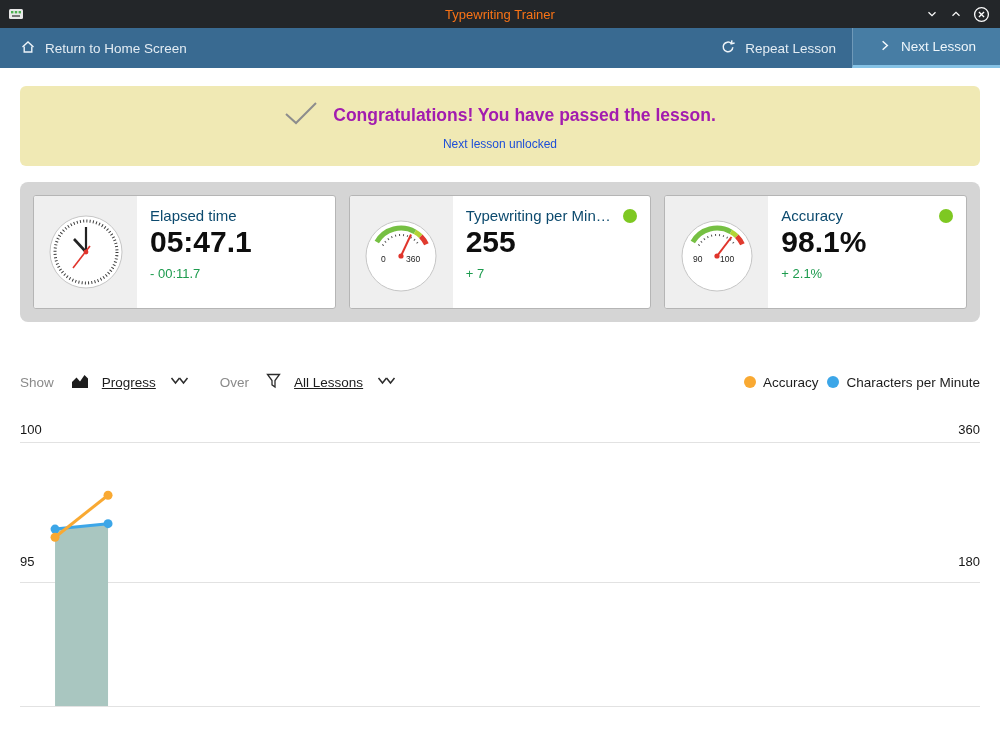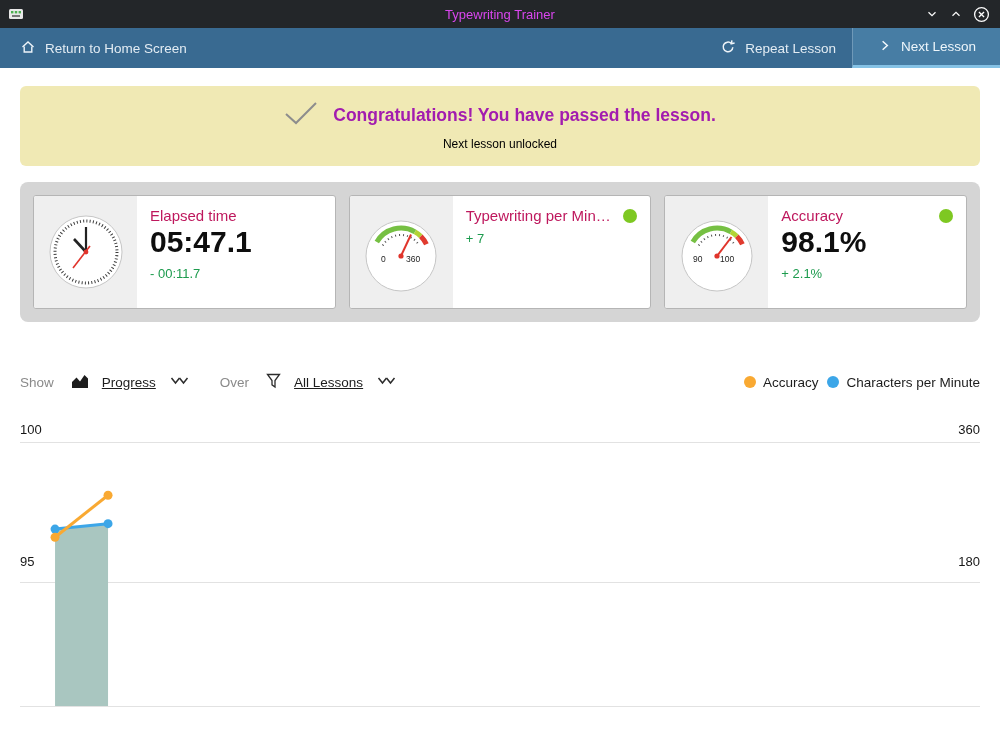--- a/index.html
+++ b/index.html
@@ -1,48 +1,48 @@
 <!DOCTYPE html>
 <html><head>
 <meta charset="utf-8">
 <style>
   * { margin:0; padding:0; box-sizing:border-box; }
   html,body { width:1000px; height:729px; }
   body { font-family:"Liberation Sans", sans-serif; background:#ffffff; overflow:hidden; position:relative; }
 
   
   .titlebar { height:28px; background:#232629; display:flex; align-items:center; position:relative; }
-  .titlebar-title { position:absolute; left:0; right:0; text-align:center; color:#d946ef; font-size:13px; }
+  .titlebar-title { position:absolute; left:0; right:0; text-align:center; color:#f97316; font-size:13px; }
   .app-icon { margin-left:8px; z-index:1; display:flex; }
   .win-controls { margin-left:auto; margin-right:10px; z-index:1; display:flex; align-items:center; gap:10px; }
   .win-btn { display:flex; align-items:center; justify-content:center; cursor:pointer; }
 
   
   .toolbar { height:40px; background:#396a91; display:flex; align-items:stretch; color:#e3ecf3; font-size:13.5px; }
   .tb-btn { display:flex; align-items:center; gap:9px; padding:0 16px; cursor:pointer; }
   .tb-home { margin-left:4px; }
   .tb-spacer { flex:1; }
   .tb-next { width:148px; background:#477da4; border-left:1px solid rgba(255,255,255,0.22);
              border-bottom:3px solid #85c2e5; color:#eef6fb; justify-content:center; }
 
   
   .banner { margin:18px 20px 0; height:80px; background:#f0e9b4; border-radius:6px;
             display:flex; flex-direction:column; align-items:center; justify-content:center; gap:7px; }
   .banner-title-row { display:flex; align-items:center; gap:15px; }
   .banner-title { font-size:17.5px; font-weight:700; color:#a21caf; }
-  .banner-sub { font-size:12px; color:#000000;text-align:center; }
+  .banner-sub { font-size:12px; color:#1d4ed8;text-align:center; }
 
   
   .stats { margin:16px 20px 0; height:140px; background:#d5d5d5; border-radius:8px;
            padding:13px; display:flex; gap:13px; }
   .card { flex:1; background:#ffffff; border:1px solid #b5b5b5; border-radius:3px; display:flex; overflow:hidden; }
   .card-icon { width:103px; background:#efefef; display:flex; align-items:center; justify-content:center; flex:none; }
   .card-body { flex:1; padding:11px 13px 9px; display:flex; flex-direction:column; min-width:0; }
   .card-label-row { display:flex; align-items:center; gap:6px; }
-  .card-label { font-size:15px; color:#be185d; flex:1; white-space:nowrap; overflow:hidden; }
+  .card-label { font-size:15px; color:#0c4a6e; flex:1; white-space:nowrap; overflow:hidden; }
   .status-dot { width:14px; height:14px; border-radius:50%; background:#7ec822; flex:none; }
   .card-value { font-size:30px; font-weight:700; color:#0e0e0e; margin-top:1px; }
   .card-delta { font-size:13px; color:#1d9b4e; margin-top:7px; }
 
   
   .filter-row { margin:46px 20px 4px; height:28px; display:flex; align-items:center; font-size:13.5px; color:#1d1d1d; }
   .muted { color:#8a8a8a; }
   .fbtn { display:flex; align-items:center; gap:13px; margin-left:17px; cursor:pointer;text-decoration:underline; }
   .over-label { margin-left:30px; }
   .legend { margin-left:auto; display:flex; align-items:center; gap:9px; font-size:13.5px; }
@@ -168,20 +168,21 @@
         <circle cx="42" cy="46" r="2.6" fill="#e0342b"></circle>
         <text x="22" y="52" font-size="8.5" fill="#222">0</text>
         <text x="47" y="52" font-size="8.5" fill="#222">360</text>
       </svg>
     </div>
     <div class="card-body">
       <div class="card-label-row">
         <span class="card-label">Typewriting per Min…</span>
         <span class="status-dot"></span>
       </div>
+      <div class="card-value">255</div>
       <div class="card-delta">+ 7</div>
     </div>
   </div>
 
   <div class="card">
     <div class="card-icon">
       <svg width="84" height="84" viewBox="0 0 84 84">
         <circle cx="42" cy="46" r="35" fill="#ffffff" stroke="#c6c6c6" stroke-width="1"></circle>
         <path d="M17.8,32 A28,28 0 0 1 56,21.8" fill="none" stroke="#76c043" stroke-width="5"></path>
         <path d="M56,21.8 A28,28 0 0 1 61.8,26.2" fill="none" stroke="#b2d235" stroke-width="5"></path>

